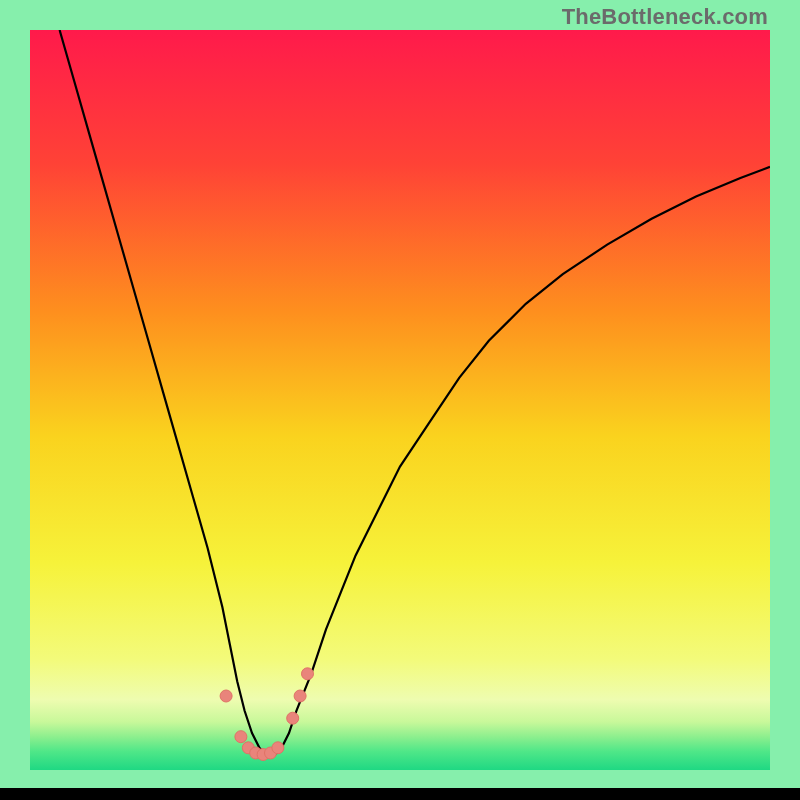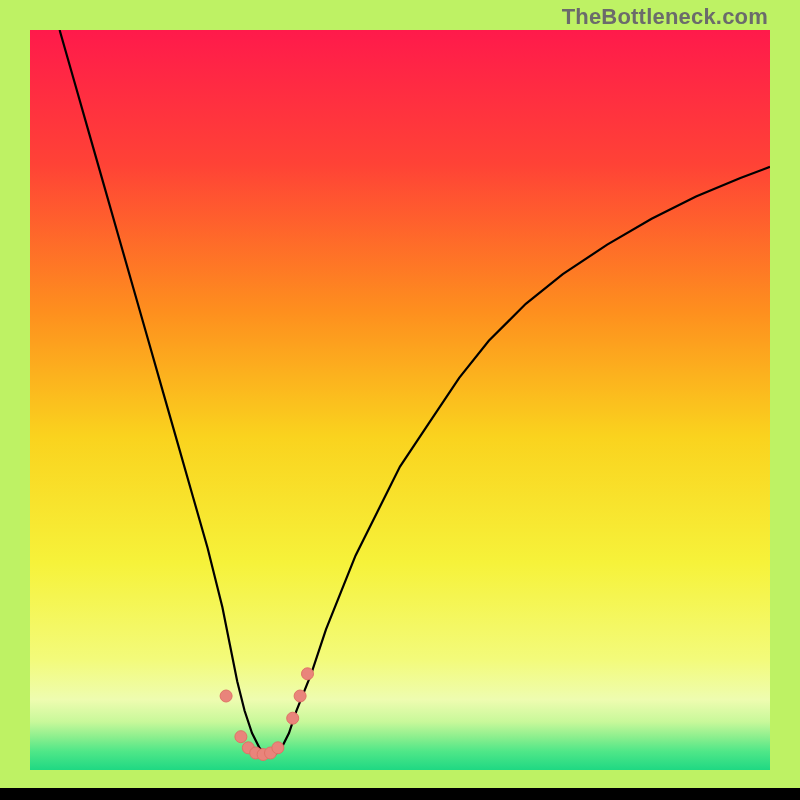--- a/index.html
+++ b/index.html
@@ -9,21 +9,21 @@
     height: 800px;
     background: #000;
     overflow: hidden;
   }
   .frame {
     position: absolute;
     left: 0;
     top: 0;
     width: 800px;
     height: 788px;
-    background: #bef264;
+    background: #86efac;
   }
   .plot {
     position: absolute;
     left: 30px;
     top: 30px;
     width: 740px;
     height: 740px;
     overflow: hidden;
   }
   .curve-svg {

